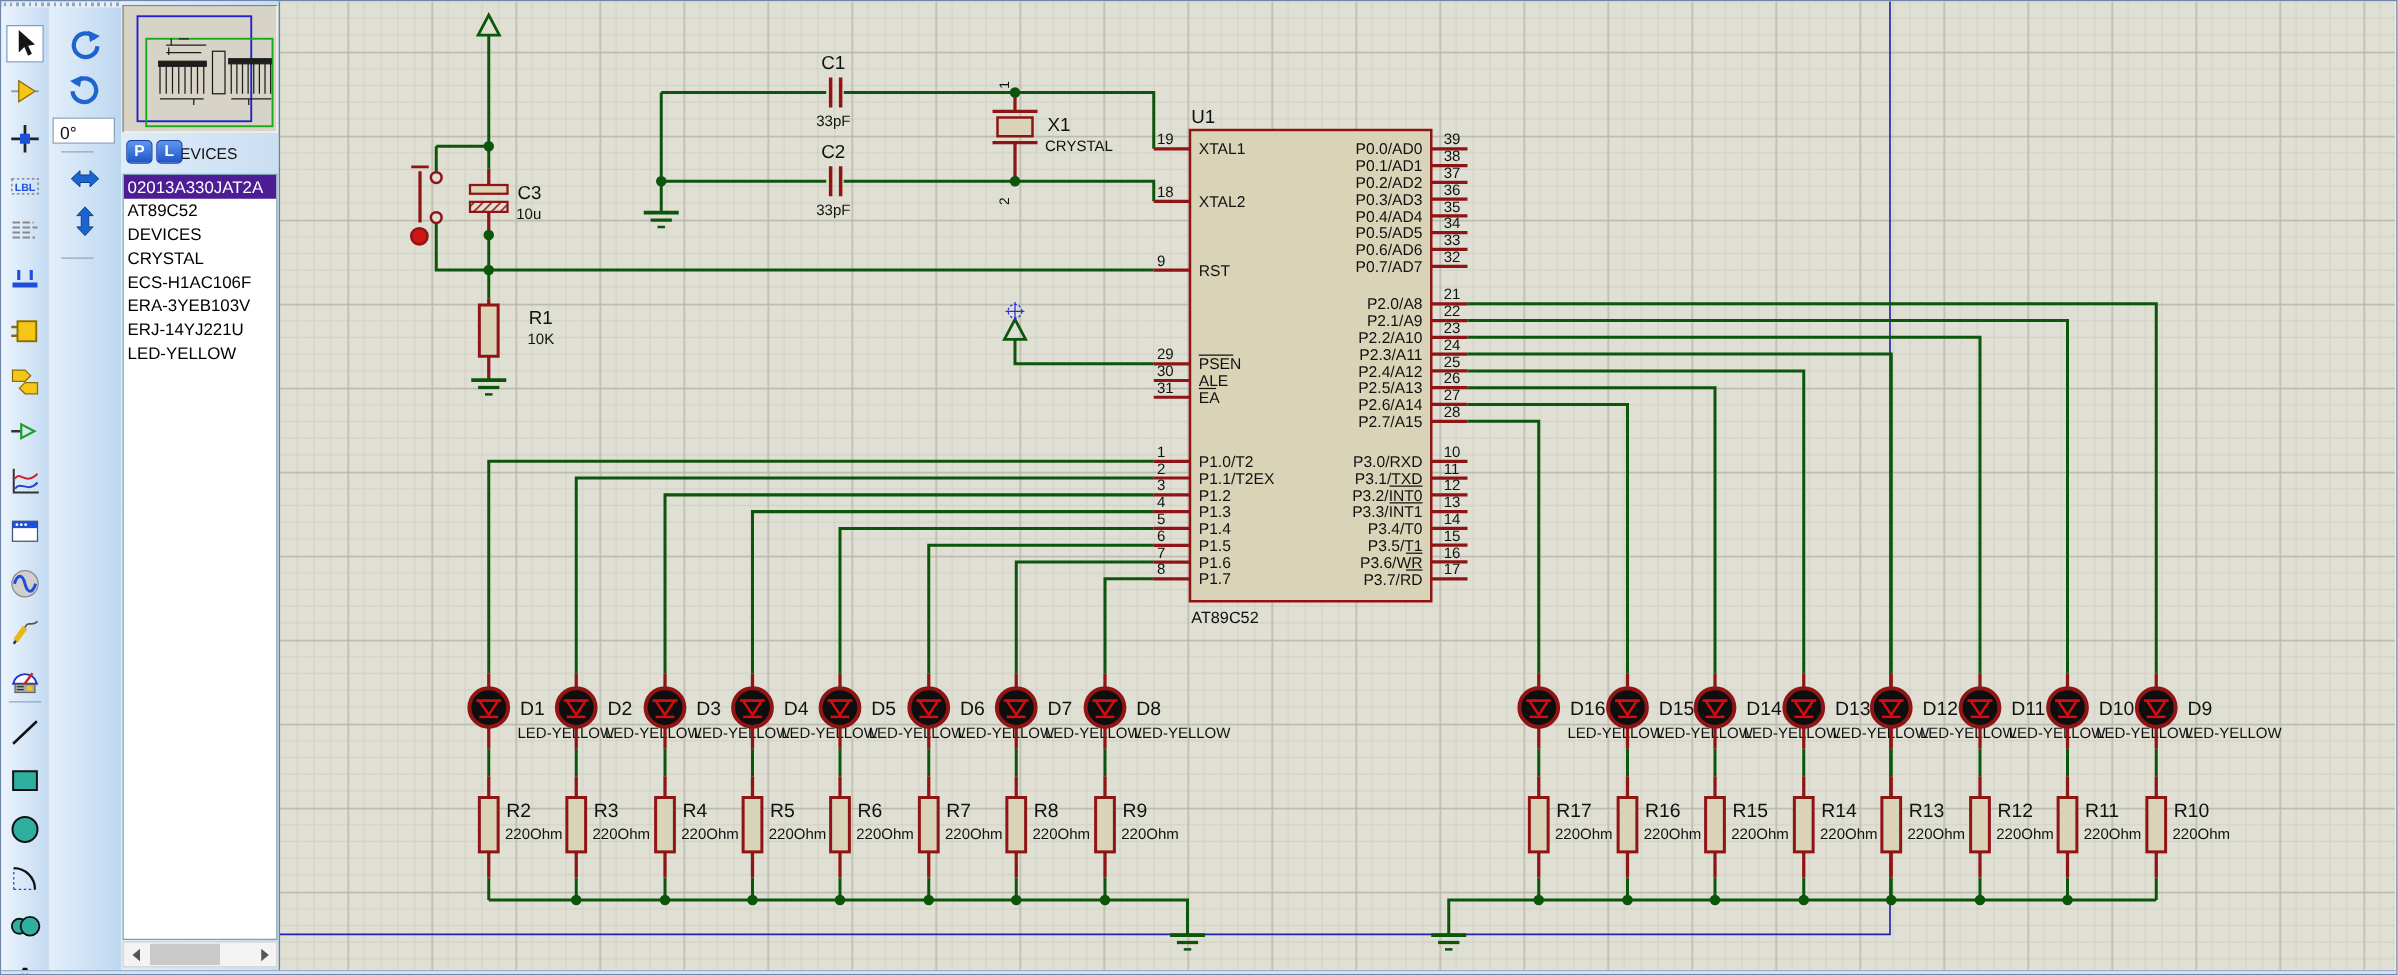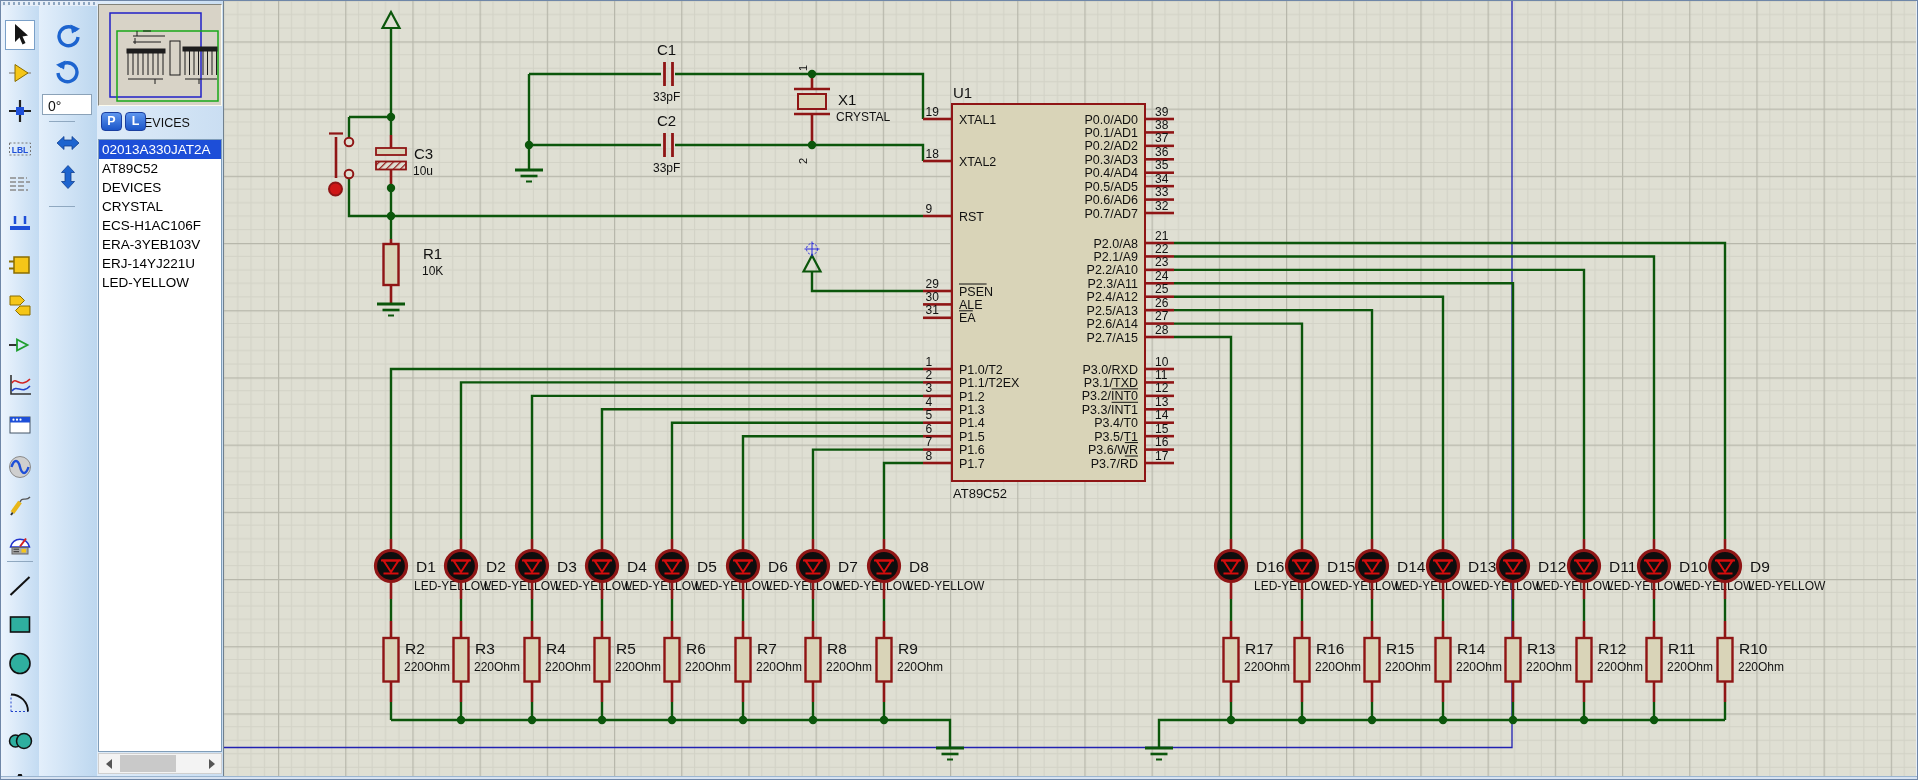--- a/index.html
+++ b/index.html
@@ -24,21 +24,21 @@
   .minimap svg{width:100%;height:100%;display:block;}
   .selhead{position:absolute;left:0;top:107px;width:126px;height:30px;}
   .devlabel{position:absolute;left:38px;top:8px;font-size:12.5px;color:#111;z-index:1;white-space:nowrap;}
   .pbtn,.lbtn{position:absolute;top:4px;width:21px;height:19px;border:1px solid #1b3fa0;border-radius:4px;
        background:linear-gradient(180deg,#5e96ee,#1c56c9);color:#fff;font-weight:bold;font-size:12.5px;
        z-index:2;padding:0;text-align:center;line-height:17px;font-family:"Liberation Sans",sans-serif;}
   .pbtn{left:4px}.lbtn{left:28px}
   .devlist{position:absolute;left:1px;top:138px;width:124px;height:613px;background:#fff;
        border:1px solid #7f9db9;box-sizing:border-box;overflow:hidden;}
   .devitem{height:19px;line-height:19px;font-size:13.5px;padding-left:3px;white-space:nowrap;color:#000;}
-  .devitem.selected{background:#1d4ed8;color:#fff;}
+  .devitem.selected{background:#4c1d95;color:#fff;}
   .hscroll{position:absolute;left:1px;top:752px;width:124px;height:21px;background:#f3f3f3;
        border:1px solid #cfcfcf;box-sizing:border-box;}
   .sbtn{position:absolute;top:0;width:20px;height:19px;}
   .sbtn.left{left:0}.sbtn.right{right:0}
   .sbtn.left::before{content:"";position:absolute;left:7px;top:5px;border-right:6px solid #555;
        border-top:5px solid transparent;border-bottom:5px solid transparent;}
   .sbtn.right::before{content:"";position:absolute;left:8px;top:5px;border-left:6px solid #555;
        border-top:5px solid transparent;border-bottom:5px solid transparent;}
   .sthumb{position:absolute;left:21px;top:1px;width:56px;height:17px;background:#c9c9c9;}
   .canvas{position:absolute;left:222px;top:0;width:1692px;height:775px;border-left:1px solid #70808e;box-sizing:content-box;}

